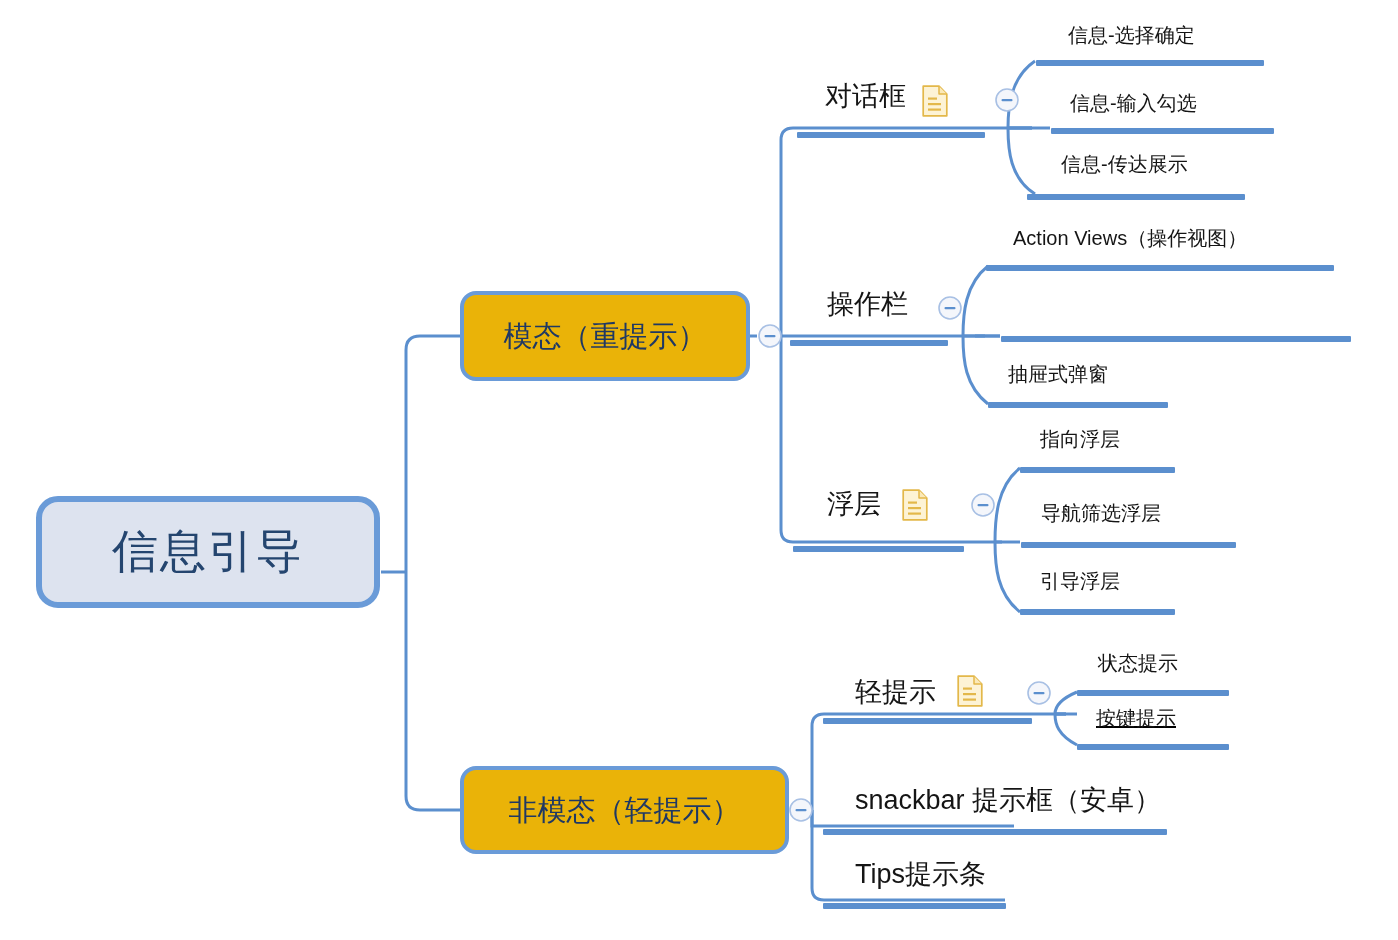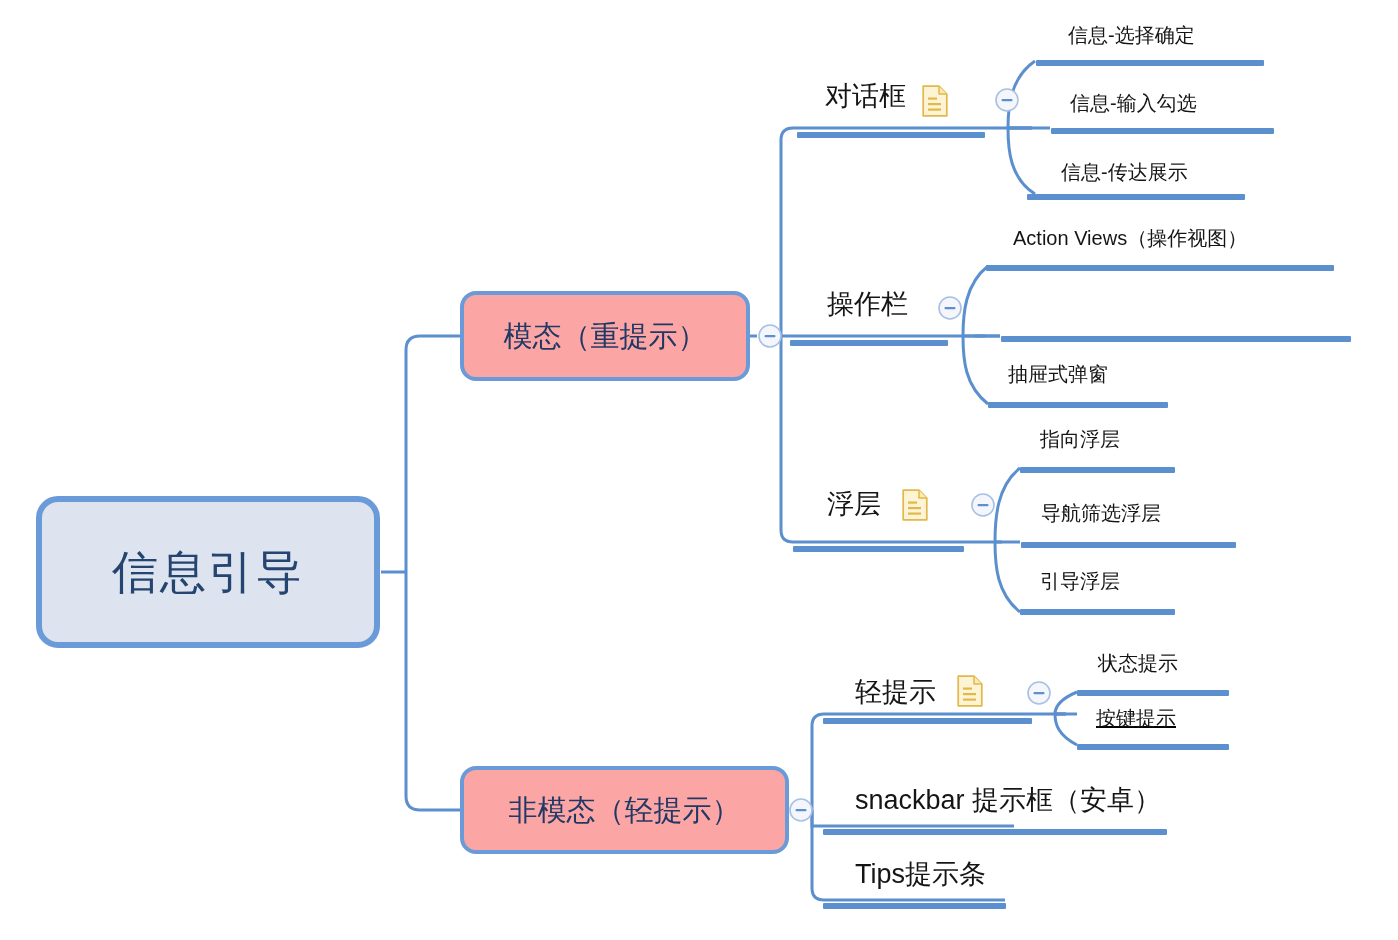--- a/index.html
+++ b/index.html
@@ -43,21 +43,21 @@
   }
   .root-node .root-label {
     font-size: 46px;
     line-height: 1;
     white-space: nowrap;
   }
   
   .l2-node {
     position: absolute;
     box-sizing: border-box;
-    background: #fca5a5;
+    background: #eab308;
     border: 4px solid #6a9bd8;
     border-radius: 16px;
     display: flex;
     align-items: center;
     justify-content: center;
     color: #1f3864;
   }
   .l2-node .l2-label {
     font-size: 29px;
     line-height: 1;
@@ -155,21 +155,21 @@
   <div class="bar" style="left:1001px; top:336px; width:350px;"></div>
   <div class="bar" style="left:988px; top:402px; width:180px;"></div>
 
   <div class="bar" style="left:1020px; top:467px; width:155px;"></div>
   <div class="bar" style="left:1021px; top:542px; width:215px;"></div>
   <div class="bar" style="left:1020px; top:609px; width:155px;"></div>
 
   <div class="bar" style="left:1077px; top:690px; width:152px;"></div>
   <div class="bar" style="left:1077px; top:744px; width:152px;"></div>
 
-  <div class="root-node" style="left:36px; top:496px; width:344px; height:152px;">
+  <div class="root-node" style="left:36px; top:496px; width:344px; height:112px;font-family:Liberation Serif, serif;">
     <span class="root-label">信息引导</span>
   </div>
 
   <div class="l2-node" style="left:460px; top:291px; width:290px; height:90px;">
     <span class="l2-label">模态（重提示）</span>
   </div>
 
   <div class="l2-node" style="left:460px; top:766px; width:329px; height:88px;">
     <span class="l2-label">非模态（轻提示）</span>
   </div>
@@ -261,21 +261,21 @@
   <div class="topic l3" style="left:855px; top:860px;">
     <span class="topic-label">Tips提示条</span>
   </div>
 
   <div class="topic l4" style="left:1068px; top:24px;">
     <span class="topic-label">信息-选择确定</span>
   </div>
   <div class="topic l4" style="left:1070px; top:92px;">
     <span class="topic-label">信息-输入勾选</span>
   </div>
-  <div class="topic l4" style="left:1061px; top:161px;text-align:center;">
+  <div class="topic l4" style="left:1061px; top:153px;text-align:center;">
     <span class="topic-label">信息-传达展示</span>
   </div>
 
   <div class="topic l4" style="left:1013px; top:227px;">
     <span class="topic-label">Action Views（操作视图）</span>
   </div>
   <div class="topic l4" style="left:1008px; top:363px;">
     <span class="topic-label">抽屉式弹窗</span>
   </div>
 

